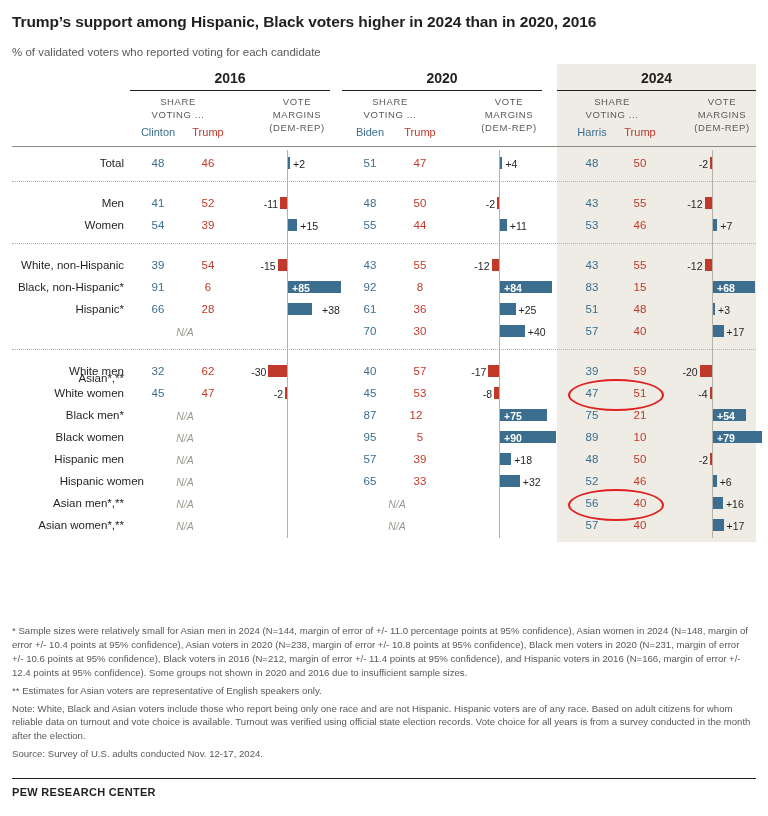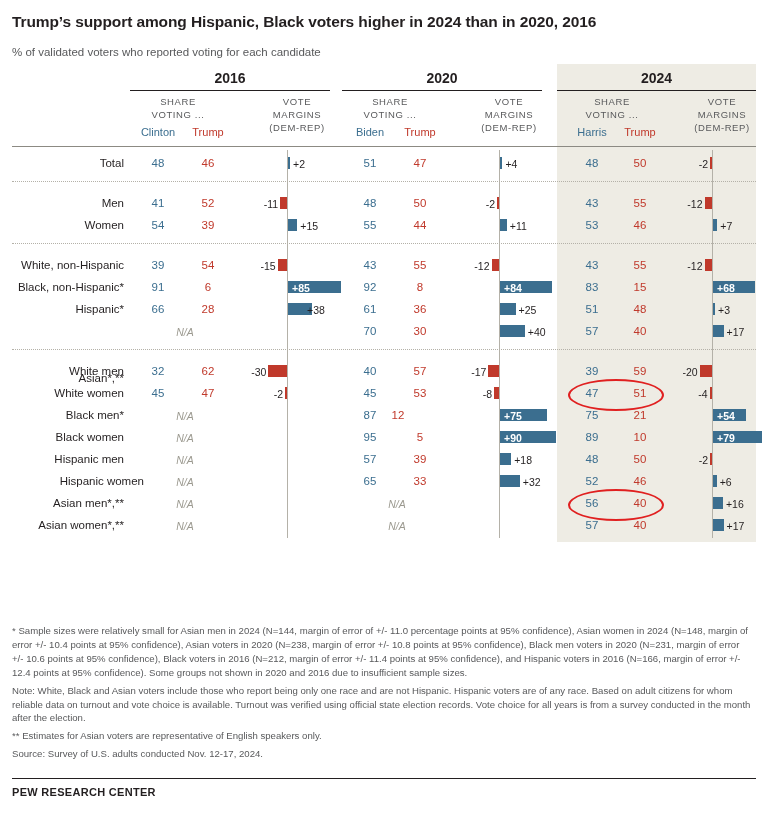--- a/index.html
+++ b/index.html
@@ -163,21 +163,21 @@
       <div class="bar bardem" style="top: 217px; width: 52.08px; left: 488px;"></div>
       <div class="barlblw" style="top: 218px; left: 492px;">+84</div>
       <div class="num demtxt" style="left: 560px; top: 217px; width: 40px;">83</div>
       <div class="num reptxt" style="left: 608px; top: 217px; width: 40px;">15</div>
       <div class="bar bardem" style="top: 217px; width: 42.16px; left: 701px;"></div>
       <div class="barlblw" style="top: 218px; left: 705px;">+68</div>
       <div class="rowlabel" style="top: 239px; right: 632px;">Hispanic*</div>
       <div class="num demtxt" style="left: 126px; top: 239px; width: 40px;">66</div>
       <div class="num reptxt" style="left: 176px; top: 239px; width: 40px;">28</div>
       <div class="bar bardem" style="top: 239px; width: 23.56px; left: 276px;"></div>
-      <div class="barlbl" style="top: 240px; left: 295px;">+38</div>
+      <div class="barlbl" style="top: 240px; left: 310px;">+38</div>
       <div class="num demtxt" style="left: 338px; top: 239px; width: 40px;">61</div>
       <div class="num reptxt" style="left: 388px; top: 239px; width: 40px;">36</div>
       <div class="bar bardem" style="top: 239px; width: 15.5px; left: 488px;"></div>
       <div class="barlbl" style="top: 240px; left: 506.5px;">+25</div>
       <div class="num demtxt" style="left: 560px; top: 239px; width: 40px;">51</div>
       <div class="num reptxt" style="left: 608px; top: 239px; width: 40px;">48</div>
       <div class="bar bardem" style="top: 239px; width: 2px; left: 701px;"></div>
       <div class="barlbl" style="top: 240px; left: 706px;">+3</div>
       <div class="rowlabel" style="top: 261px; right: 632px; margin-top: 47px;">Asian*,**</div>
       <div class="num na" style="left: 148px; top: 262px; width: 50px;">N/A</div>
@@ -212,21 +212,21 @@
       <div class="num reptxt" style="left: 388px; top: 323px; width: 40px;">53</div>
       <div class="bar barrep" style="top: 323px; width: 4.96px; left: 482.04px;"></div>
       <div class="barlbl" style="top: 324px; left: 456.04px; width: 24px; text-align: right;">-8</div>
       <div class="num demtxt" style="left: 560px; top: 323px; width: 40px;">47</div>
       <div class="num reptxt" style="left: 608px; top: 323px; width: 40px;">51</div>
       <div class="bar barrep" style="top: 323px; width: 2.48px; left: 697.52px;"></div>
       <div class="barlbl" style="top: 324px; left: 671.52px; width: 24px; text-align: right;">-4</div>
       <div class="rowlabel" style="top: 345px; right: 632px;">Black men*</div>
       <div class="num na" style="left: 148px; top: 346px; width: 50px;">N/A</div>
       <div class="num demtxt" style="left: 338px; top: 345px; width: 40px;">87</div>
-      <div class="num reptxt" style="left: 366px; top: 345px; width: 40px;">12</div>
+      <div class="num reptxt" style="left: 384px; top: 345px; width: 40px;">12</div>
       <div class="bar bardem" style="top: 345px; width: 46.5px; left: 488px;"></div>
       <div class="barlblw" style="top: 346px; left: 492px;">+75</div>
       <div class="num demtxt" style="left: 560px; top: 345px; width: 40px;">75</div>
       <div class="num reptxt" style="left: 608px; top: 345px; width: 40px;">21</div>
       <div class="bar bardem" style="top: 345px; width: 33.48px; left: 701px;"></div>
       <div class="barlblw" style="top: 346px; left: 705px;">+54</div>
       <div class="rowlabel" style="top: 367px; right: 632px;">Black women</div>
       <div class="num na" style="left: 148px; top: 368px; width: 50px;">N/A</div>
       <div class="num demtxt" style="left: 338px; top: 367px; width: 40px;">95</div>
       <div class="num reptxt" style="left: 388px; top: 367px; width: 40px;">5</div>
@@ -272,20 +272,20 @@
       <div class="barlbl" style="top: 456px; left: 714.54px;">+17</div>
       <div class="axis" style="left: 275px; top: 86px; height: 388px;"></div>
       <div class="axis" style="left: 487px; top: 86px; height: 388px;"></div>
       <div class="axis" style="left: 700px; top: 86px; height: 388px;"></div>
       <div class="ellipse" style="left: 556px; top: 315px; width: 92px; height: 28px;"></div>
       <div class="ellipse" style="left: 556px; top: 425px; width: 92px; height: 28px;"></div>
     </div>
 
   <div class="notes">
     <p>* Sample sizes were relatively small for Asian men in 2024 (N=144, margin of error of +/- 11.0 percentage points at 95% confidence), Asian women in 2024 (N=148, margin of error +/- 10.4 points at 95% confidence), Asian voters in 2020 (N=238, margin of error +/- 10.8 points at 95% confidence), Black men voters in 2020 (N=231, margin of error +/- 10.6 points at 95% confidence), Black voters in 2016 (N=212, margin of error +/- 11.4 points at 95% confidence), and Hispanic voters in 2016 (N=166, margin of error +/- 12.4 points at 95% confidence). Some groups not shown in 2020 and 2016 due to insufficient sample sizes.</p>
+    <p>** Estimates for Asian voters are representative of English speakers only.</p>
     <p>Note: White, Black and Asian voters include those who report being only one race and are not Hispanic. Hispanic voters are of any race. Based on adult citizens for whom reliable data on turnout and vote choice is available. Turnout was verified using official state election records. Vote choice for all years is from a survey conducted in the month after the election.</p>
-    <p>** Estimates for Asian voters are representative of English speakers only.</p>
     <p>Source: Survey of U.S. adults conducted Nov. 12-17, 2024.</p>
   </div>
 
   <div class="topline"></div>
   <div class="footer">PEW RESEARCH CENTER</div>
 </div>
 
 </body></html>

